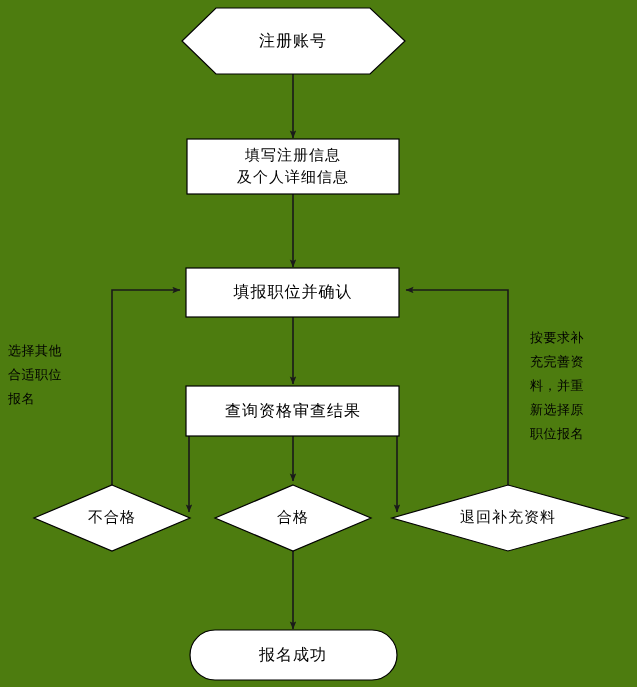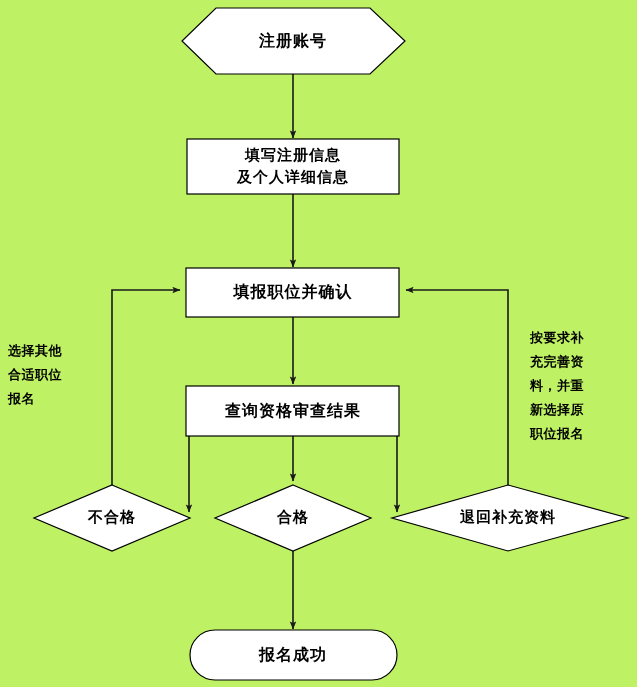--- a/index.html
+++ b/index.html
@@ -10,22 +10,21 @@
   body {
     width: 637px;
     height: 687px;
     overflow: hidden;
     font-family: "Liberation Serif", "DejaVu Serif", serif;
   }
   #flow-root {
     position: relative;
     width: 637px;
     height: 687px;
-    background: #bef264;
-    font-weight: bold;
+    background: #4d7c0f;
   }
   svg#flow-svg {
     display: block;
     width: 637px;
     height: 687px;
   }
   .shape-outline {
     fill: #ffffff;
     stroke: #000000;
     stroke-width: 1.2;

